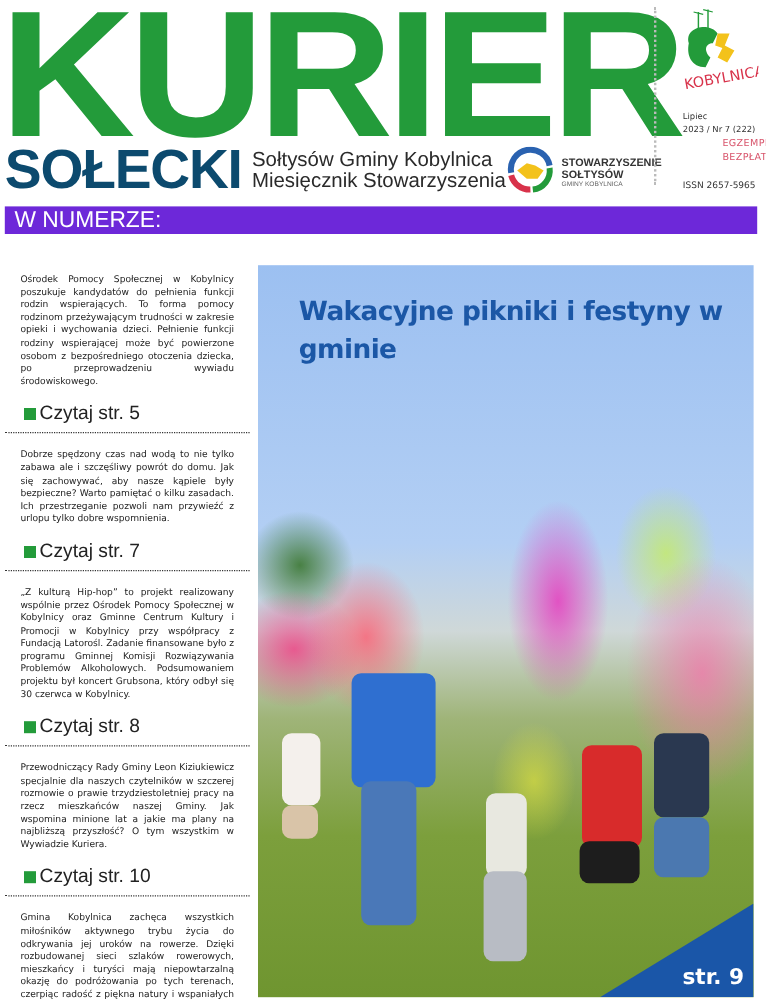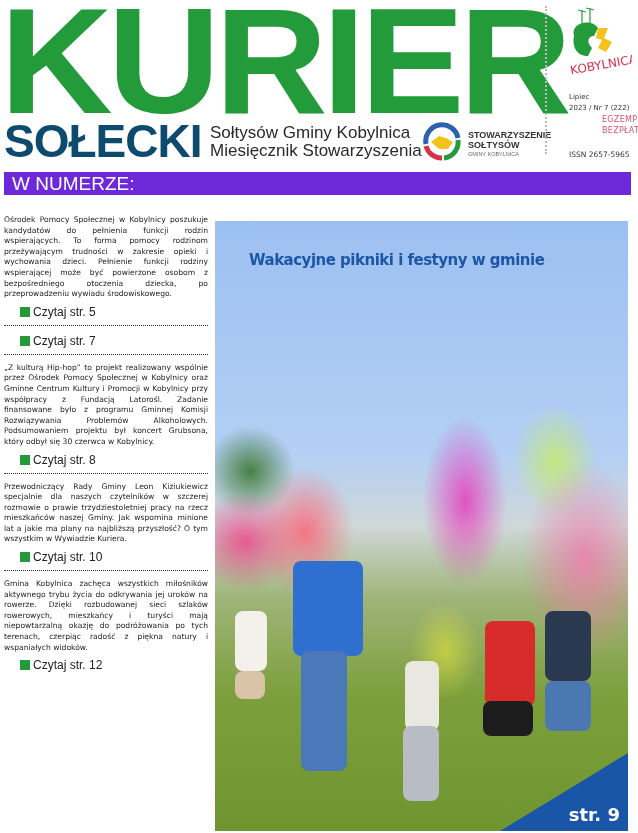--- a/index.html
+++ b/index.html
@@ -14,36 +14,36 @@
     .dotted-sep { position:absolute; left:545px; top:6px; width:0; height:148px; border-left:2px dotted #bbb; }
     .gmina-logo { position:absolute; left:560px; top:6px; width:72px; height:72px; }
     .issue-info { position:absolute; left:569px; top:92px; font-family:"DejaVu Sans", sans-serif; font-size:7px; line-height:11px; color:#333; }
     .issue-info .free { color:#d8556c; font-size:8px; letter-spacing:0.3px;padding-left:33px; }
     .issue-info .issn { margin-top:13px; font-size:7.5px; }
     .section-bar { position:absolute; left:4px; top:172px; width:627px; height:23px; background:#6d28d9; }
     .section-bar span { position:absolute; left:8px; top:1px; font-family:"Liberation Sans", sans-serif; font-size:19px; color:#fff; line-height:22px; }
     .sidebar { position:absolute; left:4px; top:215px; width:204px; }
     .article { border-bottom:1.5px dotted #333; padding:0 0 6px 0; margin-bottom:8px; }
     .article:last-child { border-bottom:none; }
-    .article p { margin:0; font-family:"DejaVu Sans", sans-serif; font-size:7.6px; line-height:10.6px; color:#222; text-align:justify; }
-    .read-more { display:flex; align-items:center; margin-top:5px; font-family:"Liberation Sans", sans-serif; font-size:12px; color:#222;padding-left:16px; }
+    .article p { margin:13px; font-family:"DejaVu Sans", sans-serif; font-size:7.6px; line-height:10.6px; color:#222; text-align:justify; }
+    .read-more { display:flex; align-items:center; margin-top:5px; font-family:"Liberation Sans", sans-serif; font-size:16px; color:#222;padding-left:16px; }
     .read-more .sq { width:10px; height:10px; background:#239b3a; margin-right:3px; display:inline-block; }
     .cover-photo { position:absolute; left:215px; top:221px; width:413px; height:610px; overflow:hidden;
       background:
         radial-gradient(ellipse 60px 120px at 250px 280px, rgba(230,60,190,0.85), transparent 70%),
         radial-gradient(ellipse 90px 140px at 370px 340px, rgba(240,120,170,0.8), transparent 70%),
         radial-gradient(ellipse 70px 90px at 90px 310px, rgba(250,100,120,0.85), transparent 70%),
         radial-gradient(ellipse 60px 80px at 340px 240px, rgba(200,240,80,0.7), transparent 70%),
         radial-gradient(ellipse 50px 70px at 230px 430px, rgba(230,230,60,0.6), transparent 70%),
         radial-gradient(ellipse 80px 70px at 30px 320px, rgba(240,60,130,0.8), transparent 70%),
         radial-gradient(ellipse 60px 60px at 35px 250px, rgba(60,120,50,0.9), transparent 75%),
         linear-gradient(180deg, #9cc0f1 0%, #b3cff4 38%, #cfd8d8 50%, #9fb478 62%, #7c9f3c 78%, #6f9530 100%);
     }
     .cover-photo .person { position:absolute; border-radius:8px; }
-    .cover-headline { position:absolute; left:34px; top:24px; width:370px; font-family:"DejaVu Sans", sans-serif; font-weight:bold; font-size:15px; line-height:31px; color:#1b57a6; letter-spacing:-0.5px; }
+    .cover-headline { position:absolute; left:34px; top:24px; width:370px; font-family:"DejaVu Sans", sans-serif; font-weight:bold; font-size:22px; line-height:31px; color:#1b57a6; letter-spacing:-0.5px; }
     .page-badge { position:absolute; right:0; bottom:0; width:128px; height:78px; }
     .page-badge svg { position:absolute; left:0; top:0; }
     .page-badge span { position:absolute; right:8px; bottom:6px; font-family:"DejaVu Sans", sans-serif; font-weight:bold; font-size:18px; color:#fff; }
   </style>
 </head>
 <body>
 
 <div>
   <div class="masthead-kurier">KURIER</div>
   <div class="masthead-solecki">SOŁECKI</div>
@@ -94,20 +94,21 @@
 
 <div class="sidebar">
   <div class="article">
     <p>Ośrodek Pomocy Społecznej w Kobylnicy poszukuje kandydatów do pełnienia funkcji rodzin wspierających. To forma pomocy rodzinom przeżywającym trudności w zakresie opieki i wychowania dzieci. Pełnienie funkcji rodziny wspierającej może być powierzone osobom z bezpośredniego otoczenia dziecka, po przeprowadzeniu wywiadu środowiskowego.</p>
     <div class="read-more">
       <span class="sq"></span>
       <span>Czytaj str. 5</span>
     </div>
   </div>
   <div class="article">
+    <p>Dobrze spędzony czas nad wodą to nie tylko zabawa ale i szczęśliwy powrót do domu. Jak się zachowywać, aby nasze kąpiele były bezpieczne? Warto pamiętać o kilku zasadach. Ich przestrzeganie pozwoli nam przywieźć z urlopu tylko dobre wspomnienia.</p>
     <div class="read-more">
       <span class="sq"></span>
       <span>Czytaj str. 7</span>
     </div>
   </div>
   <div class="article">
     <p>„Z kulturą Hip-hop” to projekt realizowany wspólnie przez Ośrodek Pomocy Społecznej w Kobylnicy oraz Gminne Centrum Kultury i Promocji w Kobylnicy przy współpracy z Fundacją Latorośl. Zadanie finansowane było z programu Gminnej Komisji Rozwiązywania Problemów Alkoholowych. Podsumowaniem projektu był koncert Grubsona, który odbył się 30 czerwca w Kobylnicy.</p>
     <div class="read-more">
       <span class="sq"></span>
       <span>Czytaj str. 8</span>

